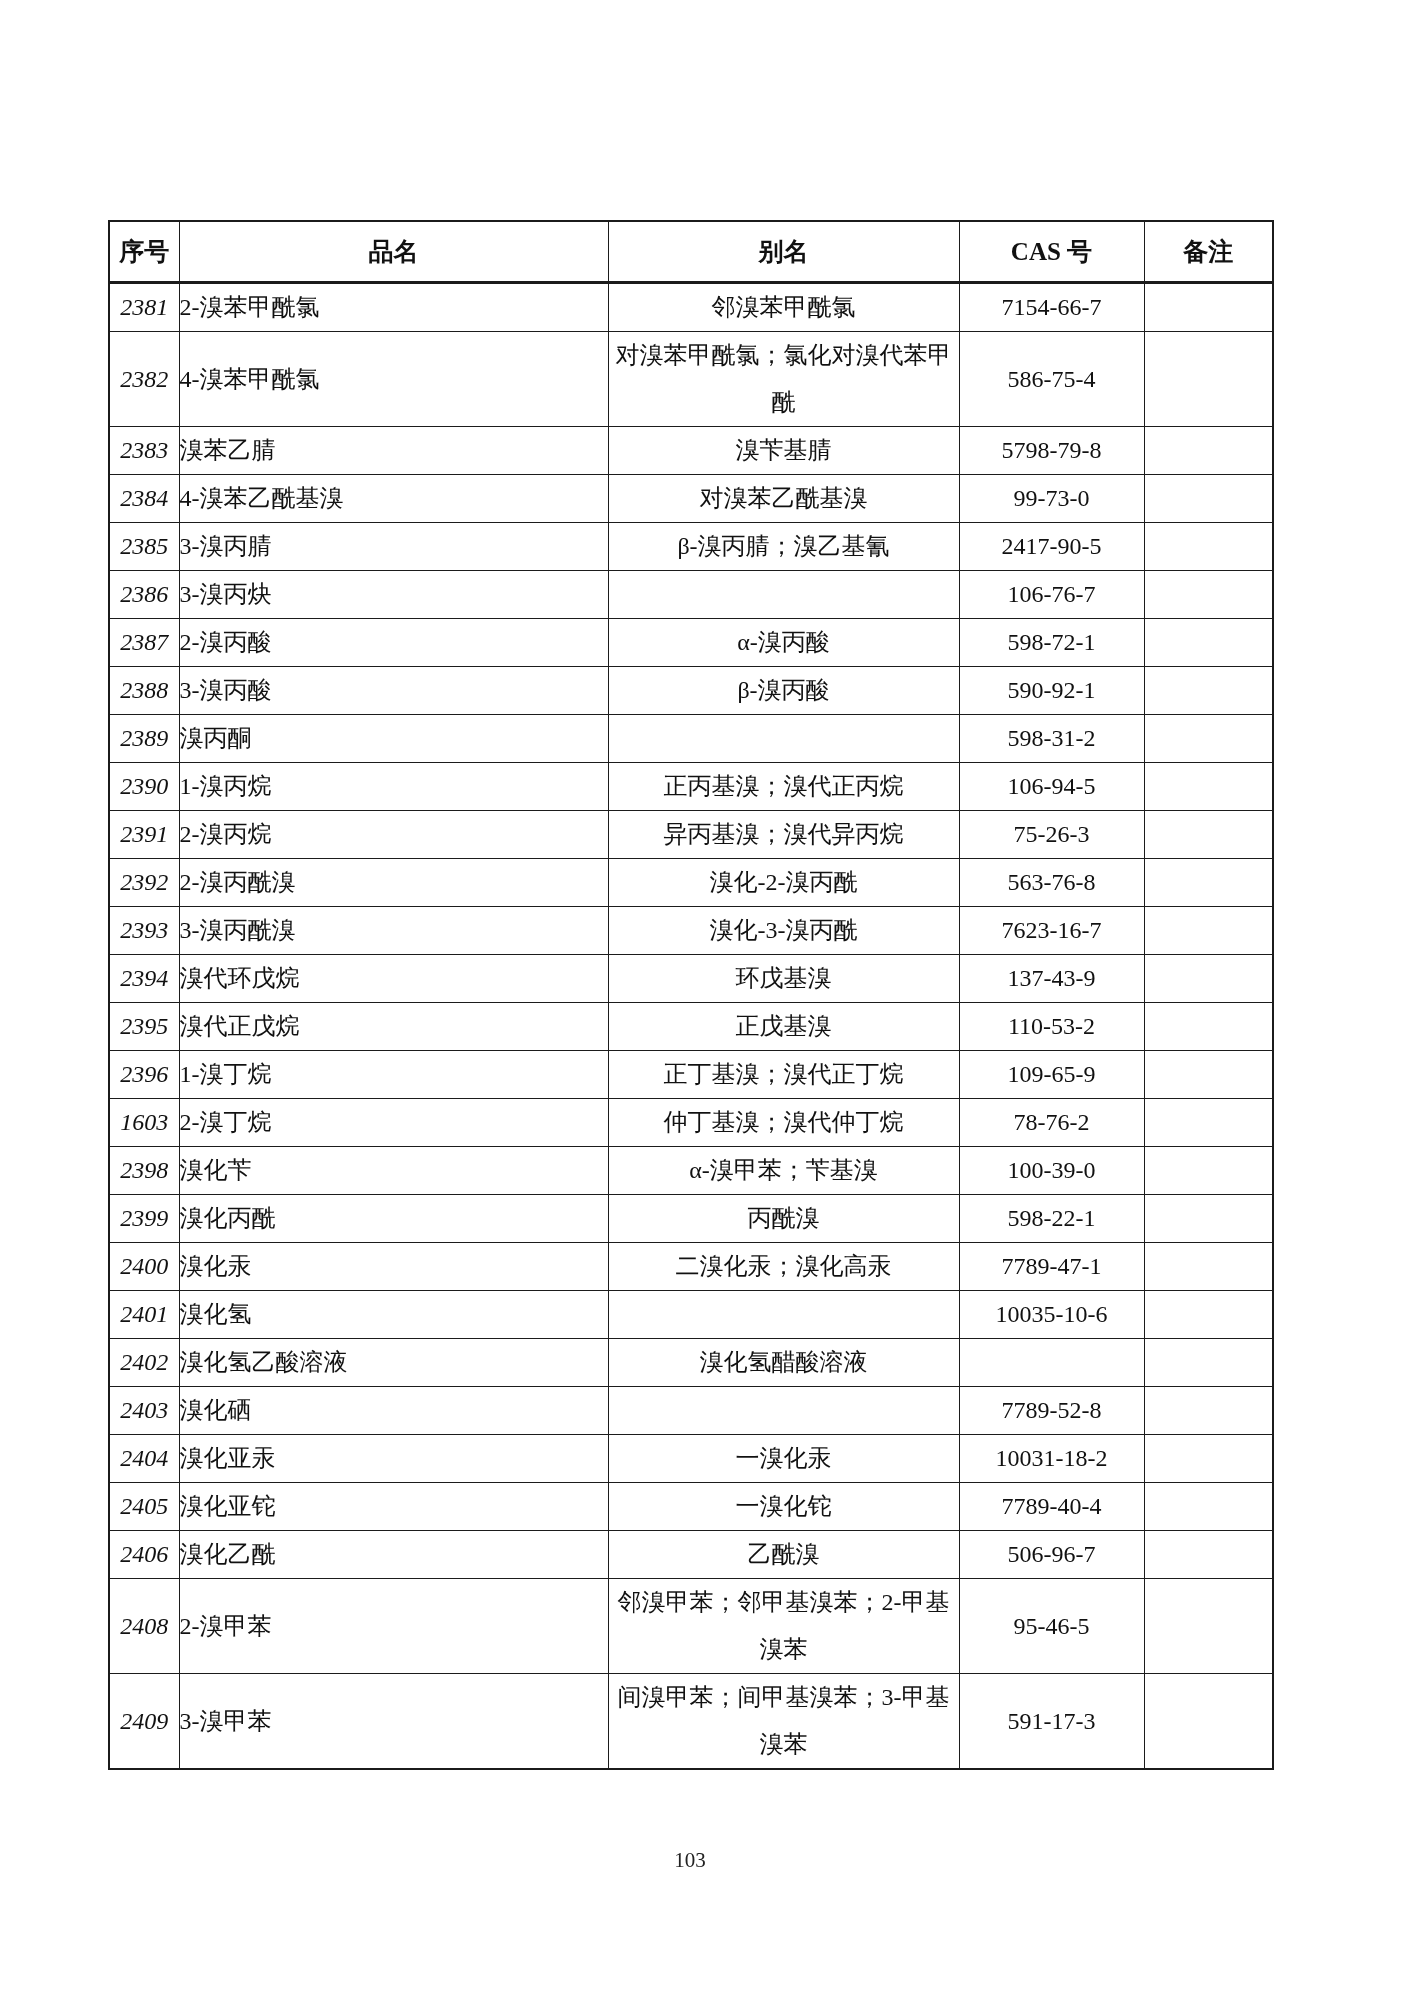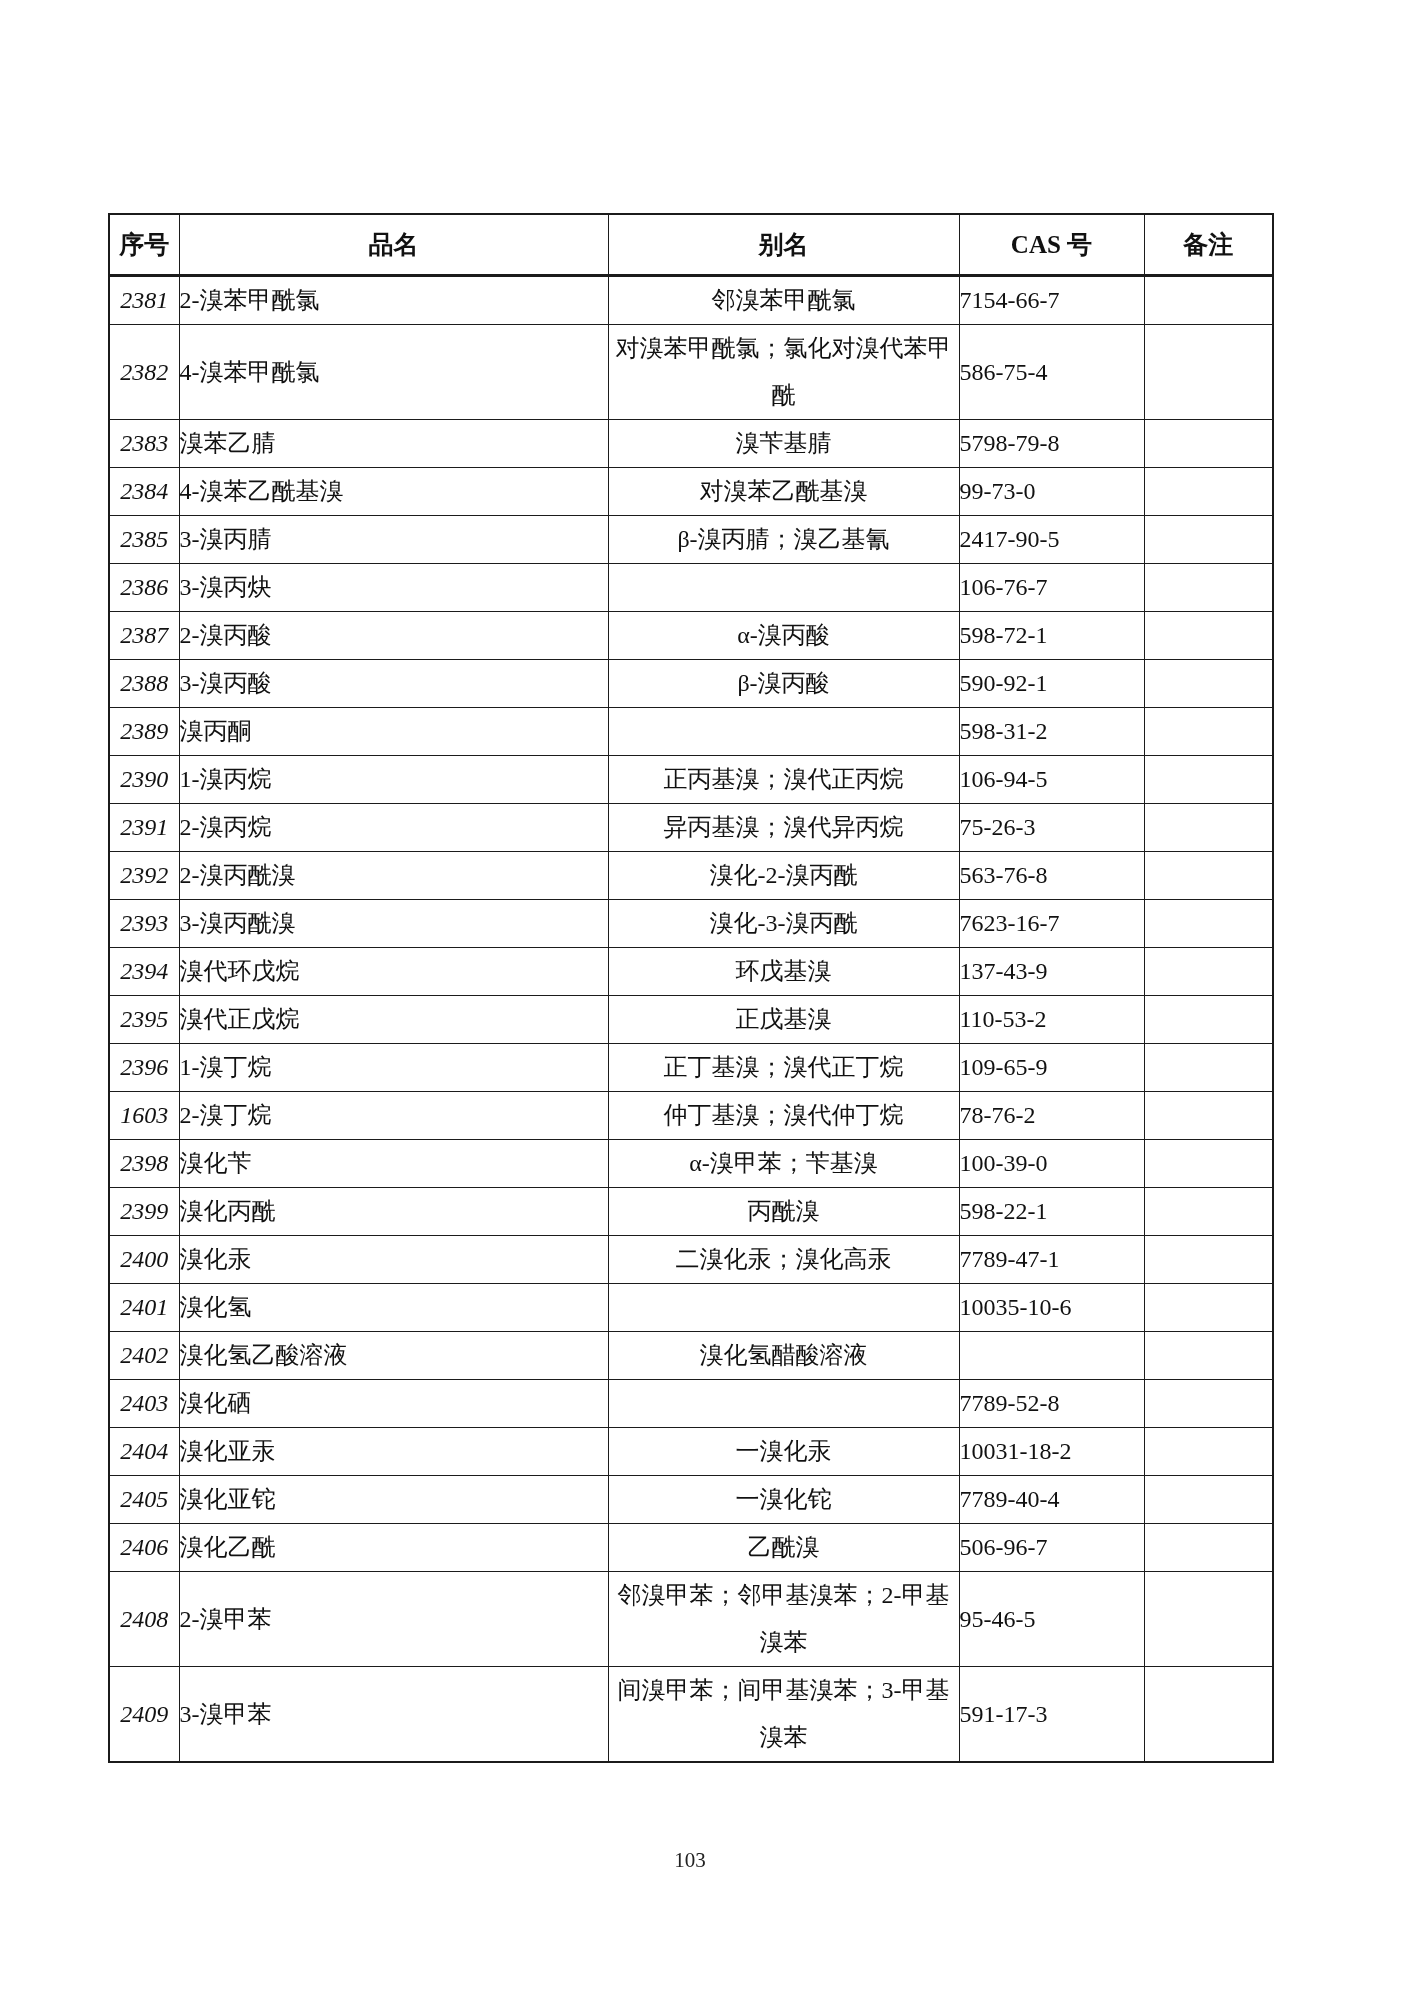--- a/index.html
+++ b/index.html
@@ -12,21 +12,21 @@
     font-family: "Liberation Serif", "DejaVu Serif", serif;
     color: #111111;
   }
   .page {
     position: absolute;
     inset: 0;
   }
   table.chem-table {
     position: absolute;
     left: 108px;
-    top: 213px;
+    top: 220px;
     width: 1164px;
     border-collapse: collapse;
     table-layout: fixed;
     border: 2.2px solid #1b1b1b;
   }
   table.chem-table th,
   table.chem-table td {
     border: 1.6px solid #1b1b1b;
     padding: 0;
     font-size: 24px;
@@ -38,21 +38,21 @@
     height: 59px;
     font-size: 25px;
     font-weight: bold;
     text-align: center;
     border-bottom: 3px solid #1b1b1b;
   }
   table.chem-table td { height: 47px; }
   td.c-serial { text-align: center; font-style: italic; }
   td.c-name   { text-align: left; padding: 0 4px 0 11px; margin-left: 23px; }
   td.c-alias  { text-align: center; padding: 0 0 0 11px; font-size: 23.5px; word-break: break-all; }
-  td.c-cas    { text-align: left; }
+  td.c-cas    { text-align: center; }
   td.c-note   {}
   .col-serial { width: 70px; }
   .col-name   { width: 429px; }
   .col-alias  { width: 351px; }
   .col-cas    { width: 185px; }
   .col-note   { width: 129px; }
   .page-footer {
     position: absolute;
     left: 108px;
     top: 1848px;

